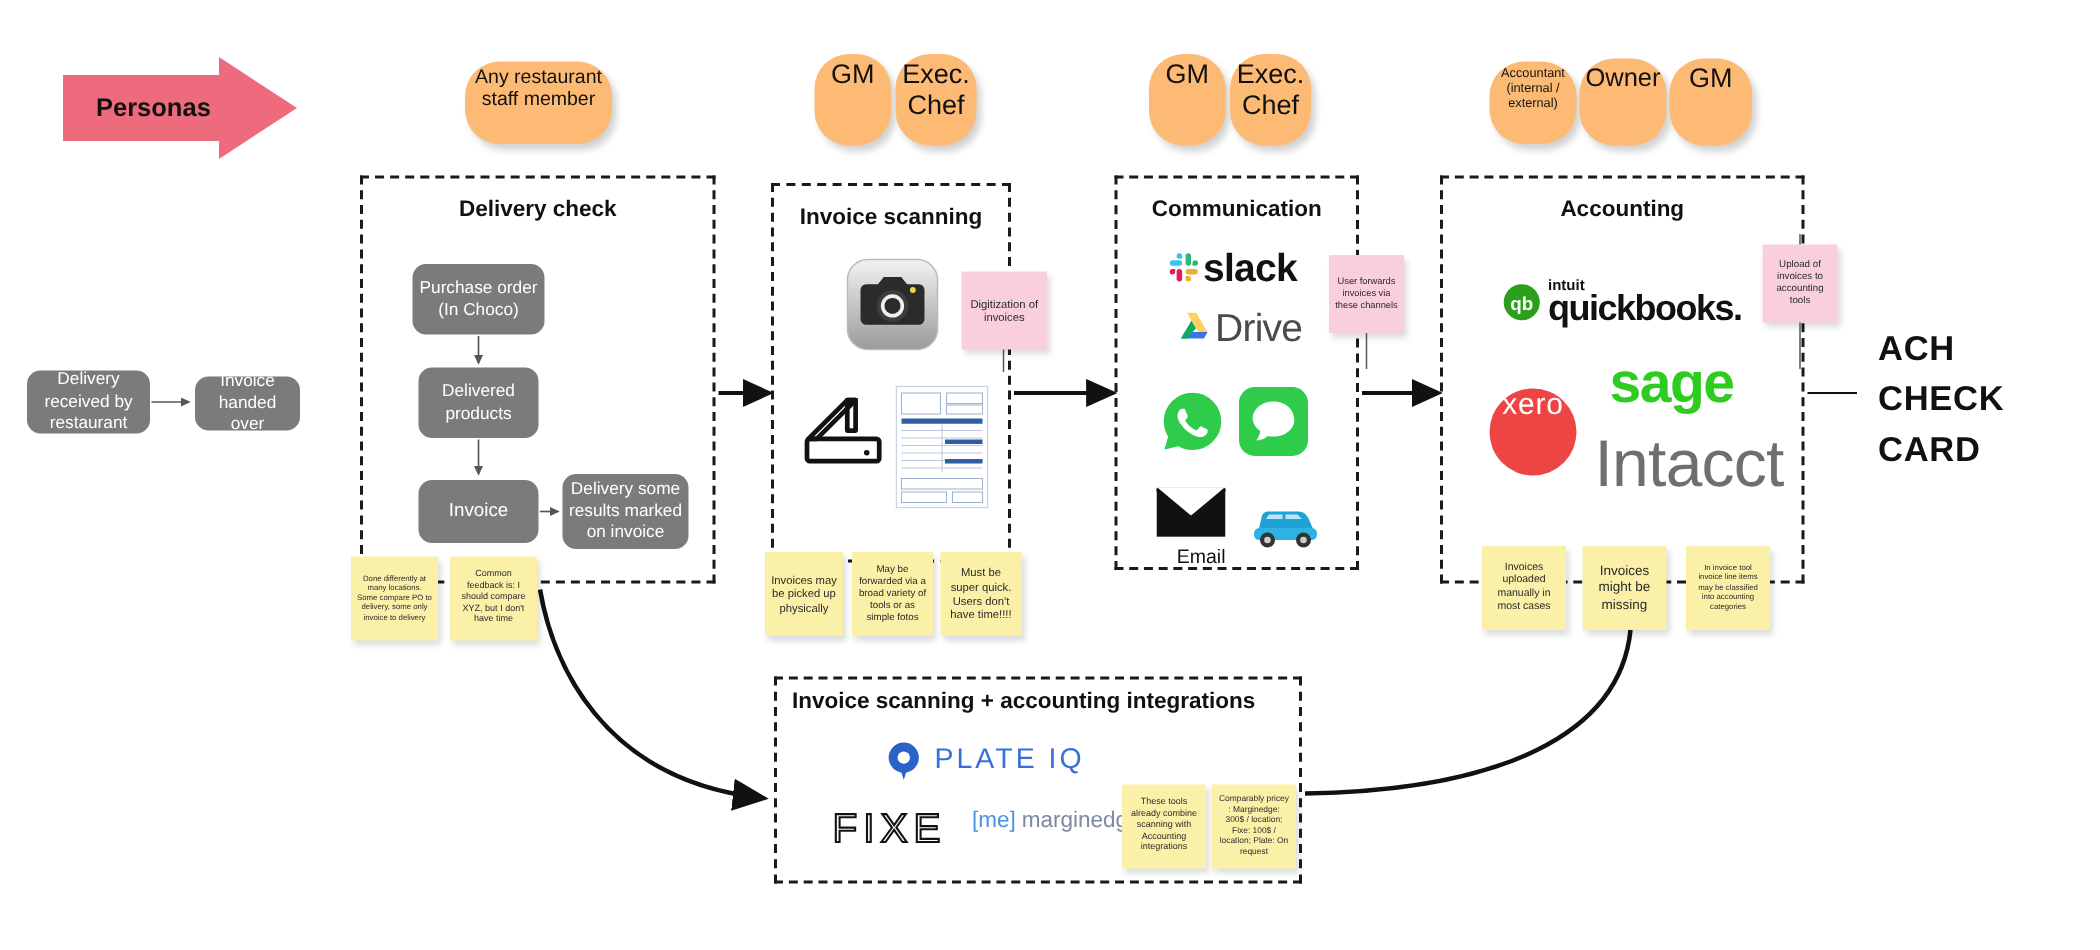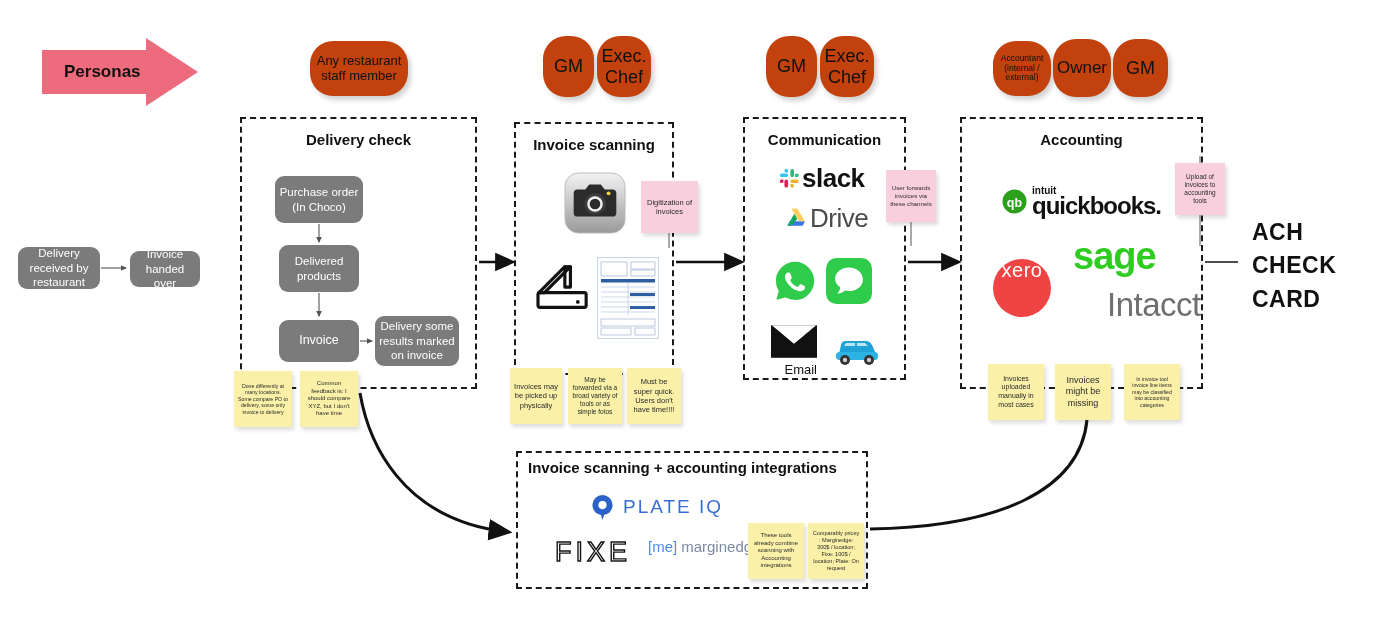--- a/index.html
+++ b/index.html
@@ -24,22 +24,22 @@
     border-top:34px solid transparent;border-bottom:34px solid transparent;
     border-left:52px solid #EE6B7E;
   }
   .persona-arrow .label{
     position:relative;z-index:3;font-weight:bold;font-size:17px;color:#111;
     padding-left:22px;
   }
 
   
   .persona-note{
-    background:#c2410c;color:#111;
-    display:flex;align-items:center;justify-content:center;text-align:center;
+    background:#fdba74;color:#111;
+    display:flex;justify-content:center;text-align:center;
     box-shadow:3px 4px 5px rgba(0,0,0,0.18);
     line-height:1.15;padding:3px;border-radius:23px;
   }
 
   
   .phase{
     border:2px dashed #1a1a1a;background:transparent;
   }
   .phase-title{
     position:absolute;left:0;right:0;top:12px;text-align:center;
@@ -69,21 +69,21 @@
   }
 
   .payment-word{font-weight:bold;font-size:23px;letter-spacing:0.5px;color:#111;line-height:1.45;}
 
   svg.overlay{position:absolute;left:0;top:0;width:1400px;height:633px;pointer-events:none;}
   .brand-slack{font-size:26px;font-weight:bold;color:#111;letter-spacing:-0.5px;}
   .brand-drive{font-size:26px;color:#4b4b4b;letter-spacing:-0.5px;}
   .brand-qb{font-size:24px;font-weight:bold;color:#111;letter-spacing:-1px;}
   .brand-qb-small{font-size:10px;font-weight:bold;color:#111;}
   .brand-sage{font-size:38px;font-weight:bold;color:#2ecc1f;letter-spacing:-1px;line-height:0.95;}
-  .brand-intacct{font-size:33px;color:#6f6f6f;letter-spacing:-0.5px;line-height:1;margin-left:44px;}
+  .brand-intacct{font-size:44px;color:#6f6f6f;letter-spacing:-0.5px;line-height:1;}
   .brand-xero{font-size:20px;color:#fff;font-weight:500;letter-spacing:0.5px;}
   .brand-plateiq{font-size:19px;color:#3a6fd8;letter-spacing:2px;font-weight:500;}
   .brand-fixe{font-size:27px;color:#111;letter-spacing:4px;font-weight:500;
      -webkit-text-stroke:1.4px #111;color:transparent;}
   .brand-me{font-size:15px;color:#4a90e2;}
   .brand-marginedge{font-size:15px;color:#7b8aa0;}
   .email-label{font-size:13px;color:#111;text-align:right;}
 </style>
 </head>
 <body>

